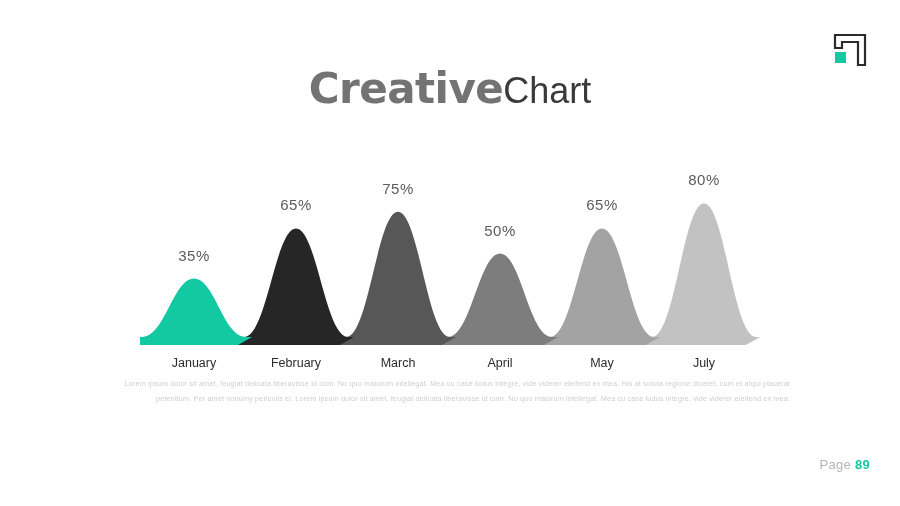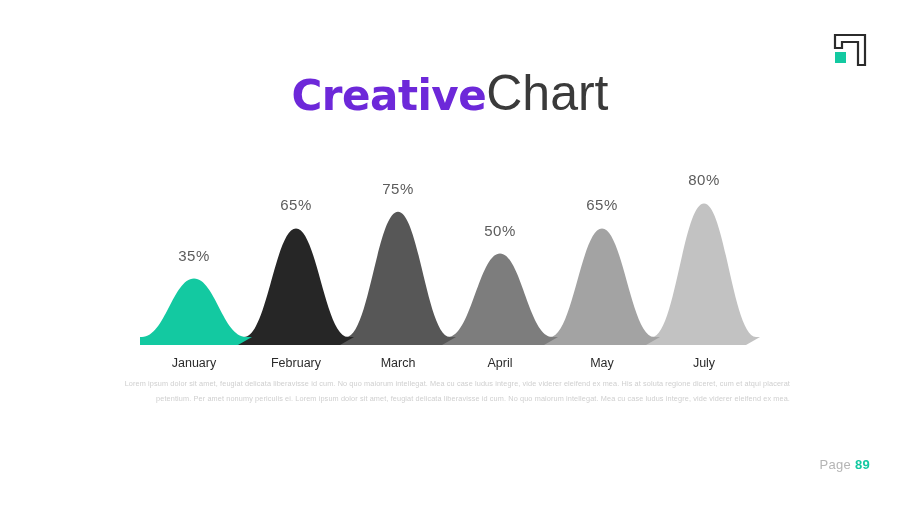--- a/index.html
+++ b/index.html
@@ -32,26 +32,26 @@
     left: 0;
     width: 900px;
     text-align: center;
     white-space: nowrap;
   }
   .title-bold {
     font-family: "DejaVu Sans", sans-serif;
     font-weight: 700;
     font-size: 42px;
     letter-spacing: -0.5px;
-    color: #6d28d9;
+    color: #737373;
   }
   .title-light {
     font-family: "Liberation Sans", sans-serif;
     font-weight: 300;
-    font-size: 50px;
+    font-size: 36px;
     letter-spacing: 0px;
     color: #3a3a3a;
   }
 
   
   #chart-area {
     position: absolute;
     left: 0;
     top: 130px;
     width: 900px;

